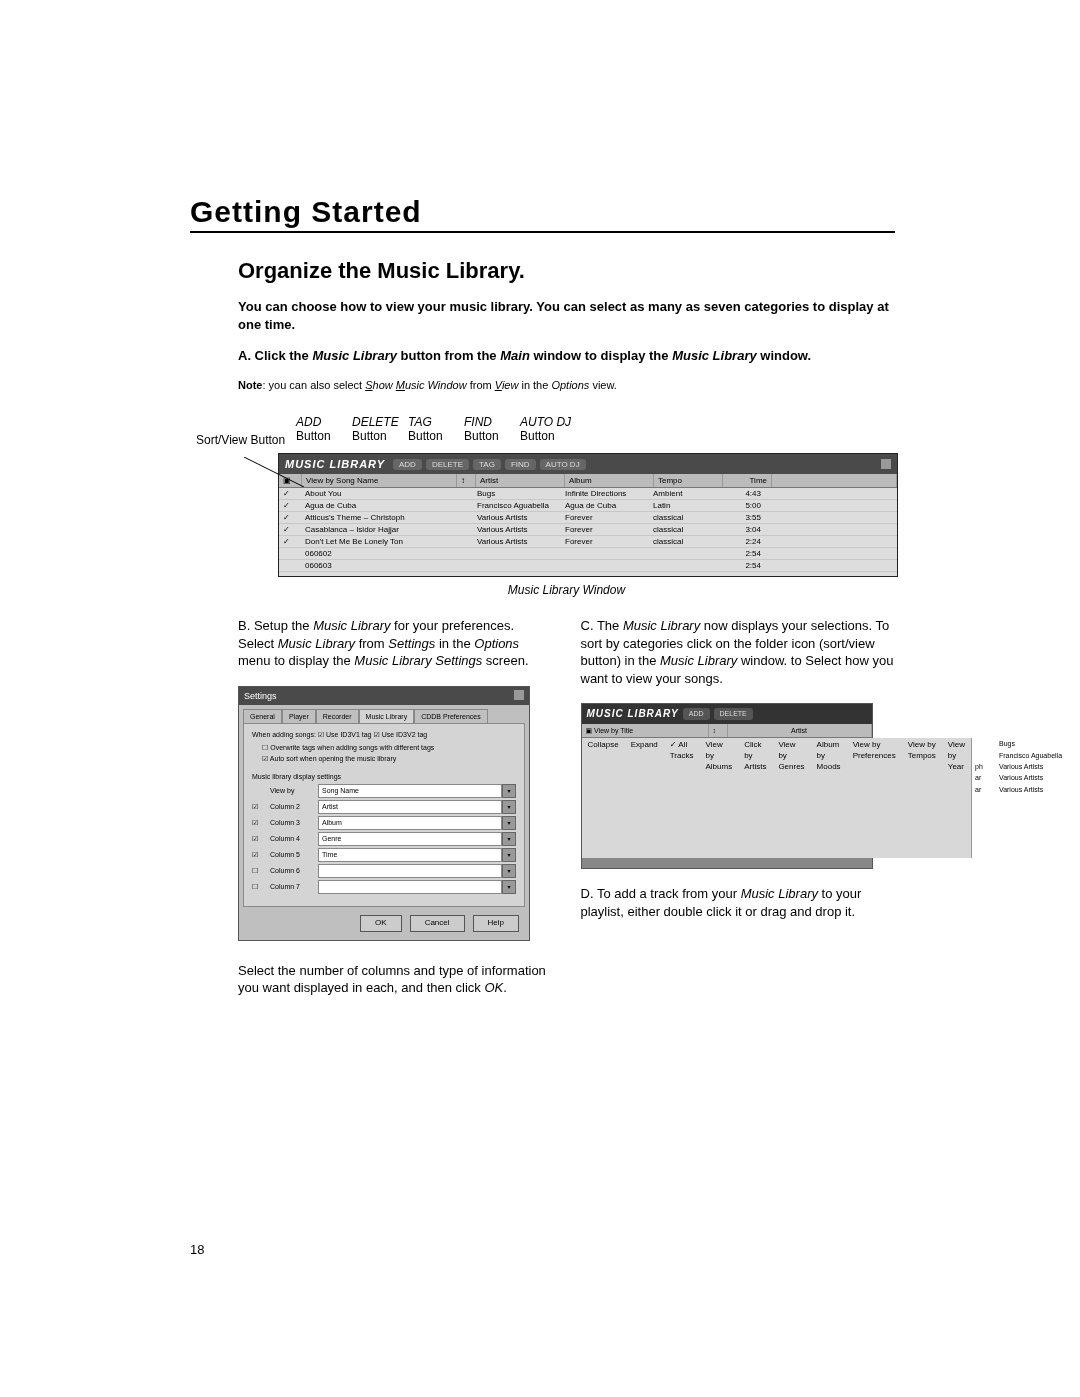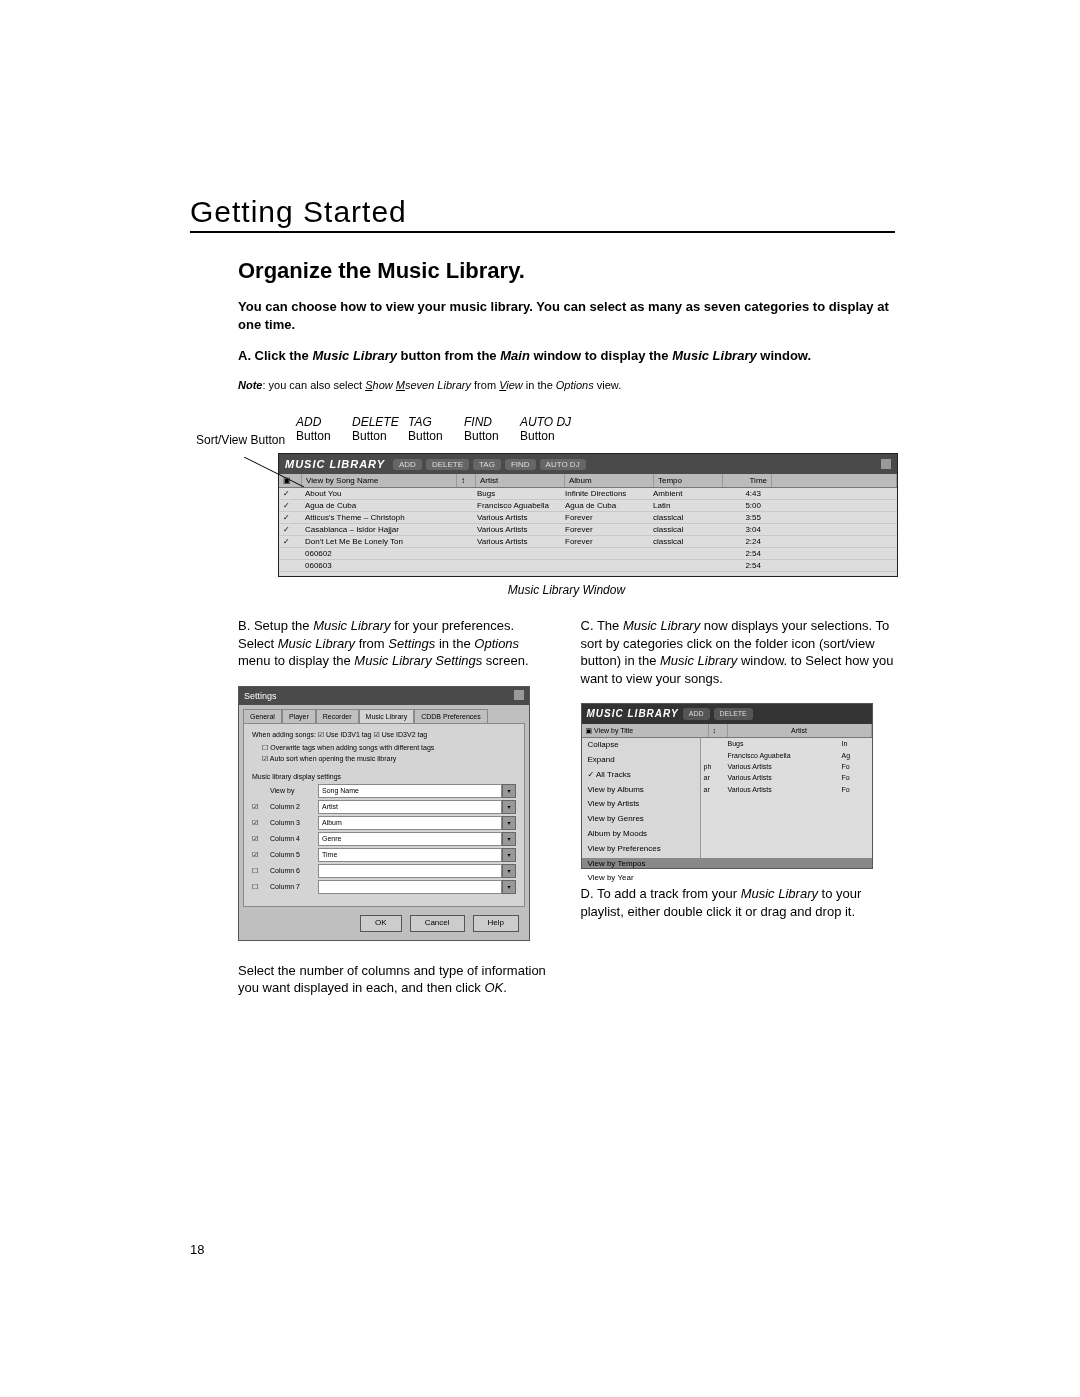--- a/index.html
+++ b/index.html
@@ -12,21 +12,21 @@
 }
 .page {
   width: 1080px;
   height: 1397px;
   position: relative;
   box-sizing: border-box;
   padding: 195px 185px 0 190px;
 }
 .h1 {
   font-size: 30px;
-  font-weight: normal;
+  font-weight: bold;
   border-bottom: 2px solid #000;
   padding-bottom: 2px;
   margin: 0 0 25px 0;
   letter-spacing: 1px;
 }
 .h2 {
   font-size: 22px;
   font-weight: bold;
   margin: 0 0 14px 0;
   padding-left: 48px;
@@ -37,21 +37,21 @@
   margin: 0 0 14px 0;
   padding-left: 48px;
   font-weight: bold;
 }
 .note {
   font-size: 11px;
   padding-left: 48px;
   margin-bottom: 24px;
 }
 .italic { font-style: italic; }
-.bold { font-weight: bold; font-style: italic; }
+.bold { font-weight: bold; }
 .underline { text-decoration: underline; }
 
 .callouts {
   display: flex;
   padding-left: 6px;
   font-size: 12px;
   line-height: 1.2;
   position: relative;
 }
 .callout-sortview {
@@ -294,21 +294,21 @@
 .sort-body {
   display: flex;
   background: #ddd;
   height: 120px;
 }
 .sort-menu {
   flex: 0 0 118px;
   background: #d8d8d8;
   border-right: 1px solid #999;
   display: flex;
-  flex-direction: column;
+  flex-direction: row;
 }
 .sort-menu-item {
   font-size: 8px;
   padding: 2px 6px;
 }
 .sort-menu-item.chk::before {
   content: "✓ ";
 }
 .sort-list {
   flex: 1;
@@ -342,21 +342,21 @@
 <body>
 
 <div class="page">
   <div class="h1">Getting Started</div>
   <div class="h2">Organize the Music Library.</div>
   <p class="body-text">You can choose how to view your music library. You can select as many as seven categories to display at one time.</p>
   <p class="body-text">
     <span>A. Click the </span><span class="italic">Music Library</span><span> button from the </span><span class="italic">Main</span><span> window to display the </span><span class="italic">Music Library</span><span> window.</span>
   </p>
   <p class="note">
-    <span class="bold">Note</span><span>: you can also select </span><span class="italic underline">S</span><span class="italic">how </span><span class="italic underline">M</span><span class="italic">seven Library</span><span> from </span><span class="italic underline">V</span><span class="italic">iew</span><span> in the </span><span class="italic">Options</span><span> view.</span>
+    <span class="bold">Note</span><span>: you can also select </span><span class="italic underline">S</span><span class="italic">how </span><span class="italic underline">M</span><span class="italic">usic Window</span><span> from </span><span class="italic underline">V</span><span class="italic">iew</span><span> in the </span><span class="italic">Options</span><span> view.</span>
   </p>
 
   <div class="callouts">
     <div class="callout-sortview">Sort/View Button</div>
     <svg class="line-diag">
         <line x1="0" y1="0" x2="60" y2="30" stroke="#000" stroke-width="1"></line>
       </svg>
     <div class="callout-btns">
       <div class="callout-col">
           <div class="callout-label">ADD</div>
@@ -571,21 +571,21 @@
           <div class="s1"><span>▣</span> <span>View by Title</span></div>
           <div class="s2">↕</div>
           <div class="s3">Artist</div>
         </div>
         <div class="sort-body">
           <div class="sort-menu" id="sort-menu">
               <div class="sort-menu-item">Collapse</div>
               <div class="sort-menu-item">Expand</div>
               <div class="sort-menu-item chk">All Tracks</div>
               <div class="sort-menu-item">View by Albums</div>
-              <div class="sort-menu-item">View by Artists</div>
+              <div class="sort-menu-item">Click by Artists</div>
               <div class="sort-menu-item">View by Genres</div>
               <div class="sort-menu-item">Album by Moods</div>
               <div class="sort-menu-item">View by Preferences</div>
               <div class="sort-menu-item">View by Tempos</div>
               <div class="sort-menu-item">View by Year</div>
             </div>
           <div class="sort-list" id="sort-list">
               <div class="sort-list-row">
                 <div class="sl-t"></div>
                 <div class="sl-a">Bugs</div>

